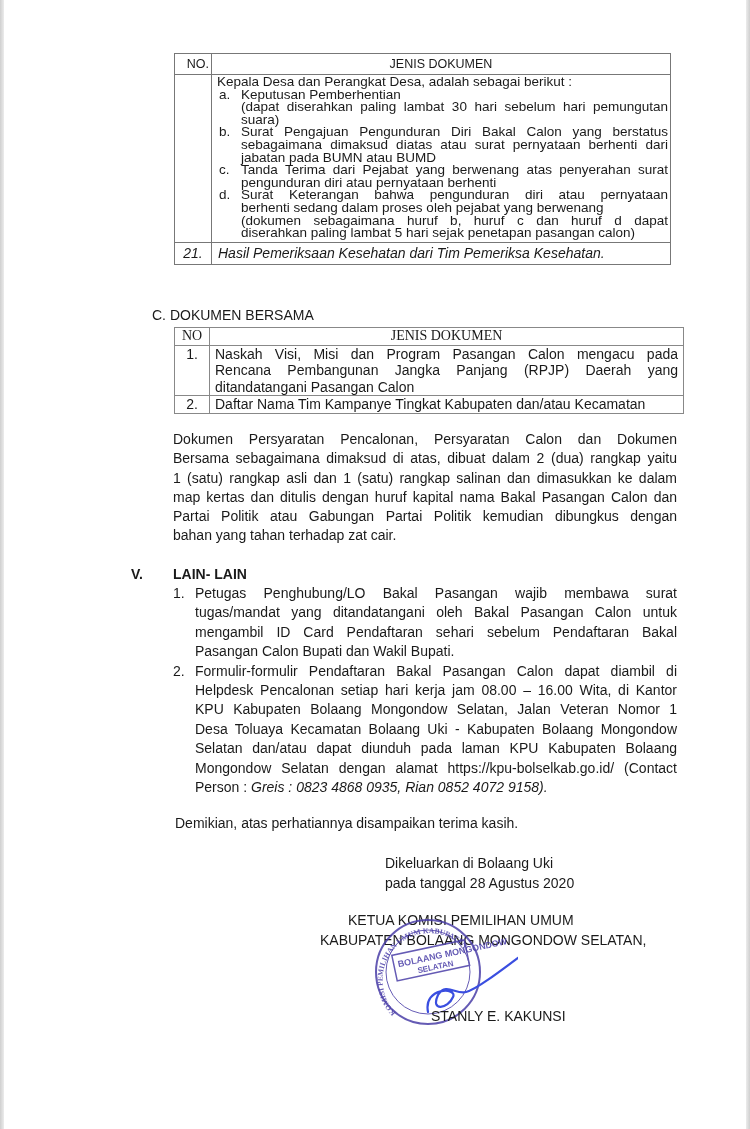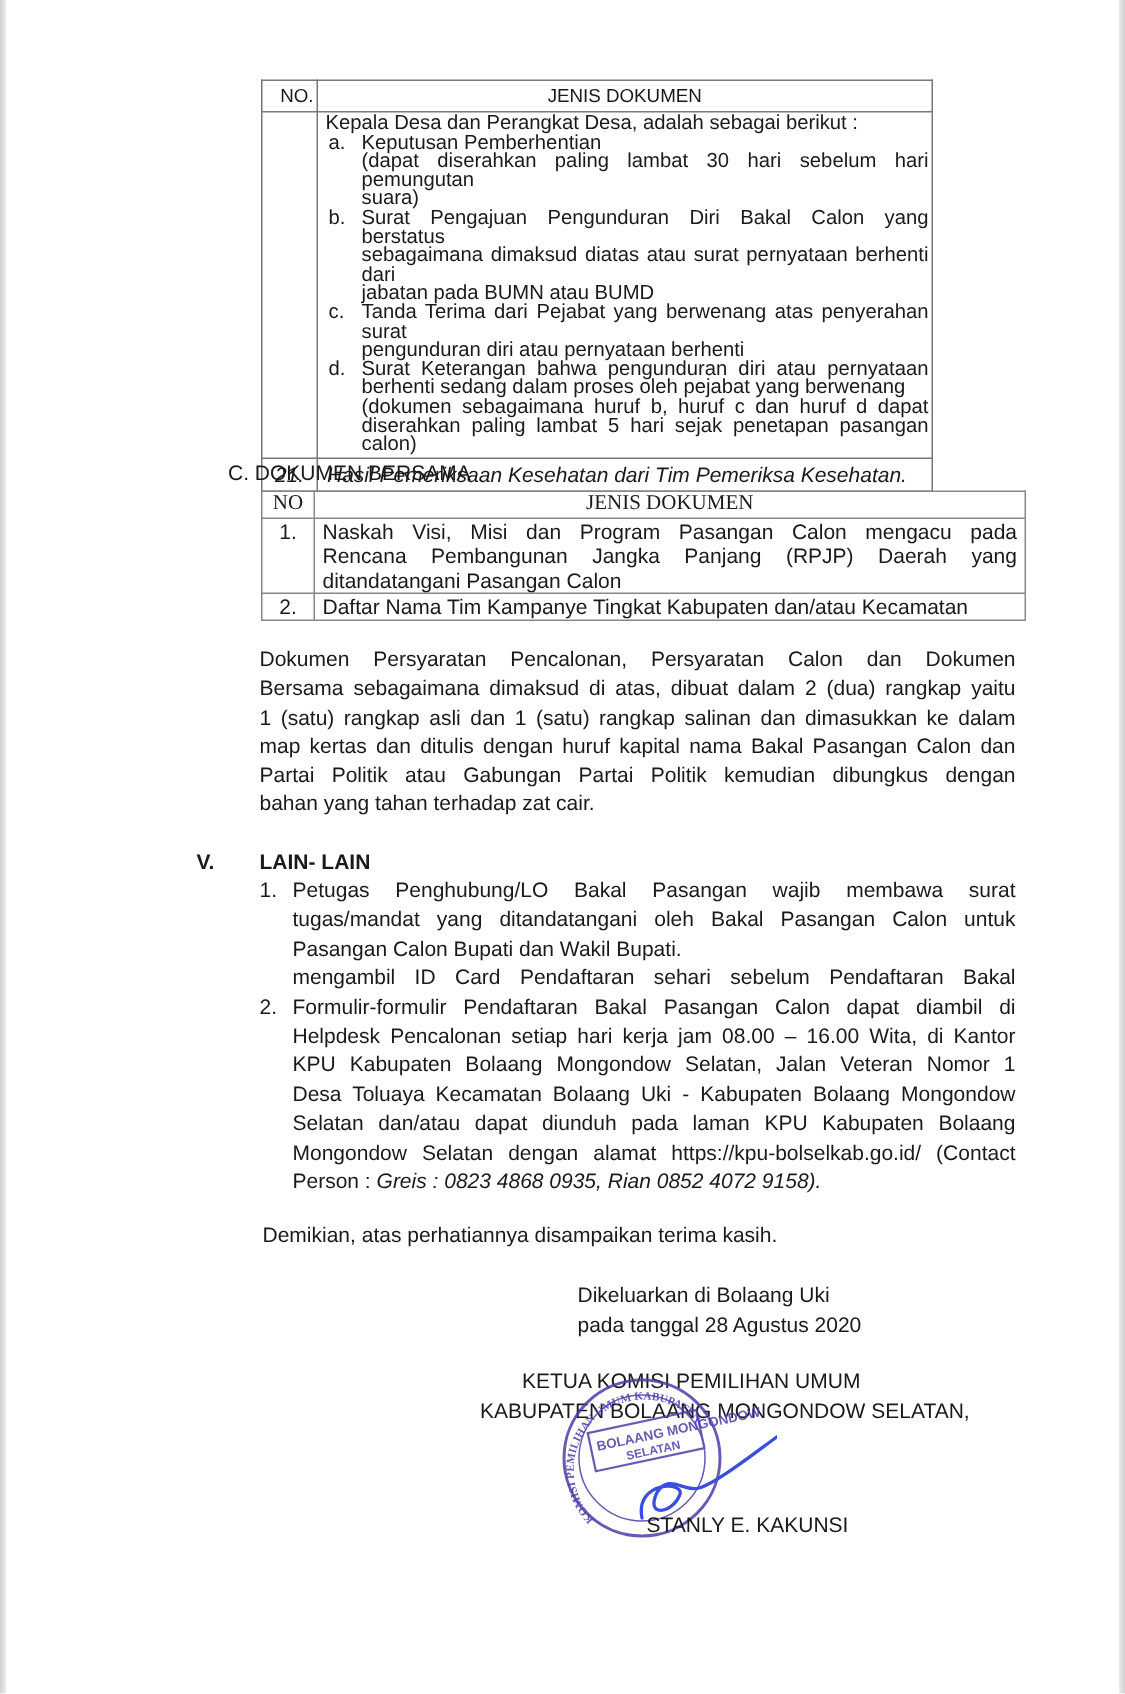--- a/index.html
+++ b/index.html
@@ -6,21 +6,21 @@
   body {
     width: 750px; height: 1129px; position: relative; overflow: hidden;
     background: #ffffff;
     font-family: "Liberation Sans", sans-serif;
     color: #1a1a1a;
   }
   .edge-left { position: absolute; left: 0; top: 0; width: 4px; height: 1129px; background: linear-gradient(to right, #cfcfcf, #ececec); }
   .edge-right { position: absolute; right: 0; top: 0; width: 4px; height: 1129px; background: linear-gradient(to left, #cfcfcf, #ececec); }
 
   
-  .t1 { position: absolute; left: 174px; top: 53px; width: 448px; border-collapse: collapse; font-size: 13.5px; line-height: 12.6px; border-radius: 23px; }
+  .t1 { position: absolute; left: 174px; top: 53px; width: 497px; border-collapse: collapse; font-size: 13.5px; line-height: 12.6px; border-radius: 23px; }
   .t1 td { border: 1.5px solid #777; padding: 0; vertical-align: top; }
   .t1 .no { width: 34px; text-align: right; padding-right: 2px; }
   .t1 .hdr td { height: 20px; vertical-align: middle; font-size: 12.5px; }
   .t1 .hdr .title { text-align: center; }
   .t1 .content { padding: 1px 2px 2px 5px; }
   .t1 .row21 td { height: 21px; vertical-align: middle; font-size: 14px; font-style: italic; }
   .t1 .row21 .no { text-align: center; padding-right: 0; }
   .t1 .row21 .txt { padding-left: 6px; }
 
   .sublist { margin: 0; padding: 0; list-style: none; }
@@ -144,22 +144,22 @@
   <span class="jline last">bahan yang tahan terhadap zat cair.</span>
 </div>
 
 <div class="sec-v-num">V.</div>
 <div class="sec-v-title">LAIN- LAIN</div>
 <ol class="vlist">
   <li>
     <span class="mk">1.</span>
     <span class="jline">Petugas Penghubung/LO Bakal Pasangan wajib membawa surat</span>
     <span class="jline">tugas/mandat yang ditandatangani oleh Bakal Pasangan Calon untuk</span>
+    <span class="jline">mengambil ID Card Pendaftaran sehari sebelum Pendaftaran Bakal</span>
     <span class="jline last">Pasangan Calon Bupati dan Wakil Bupati.</span>
-    <span class="jline">mengambil ID Card Pendaftaran sehari sebelum Pendaftaran Bakal</span>
   </li>
   <li>
     <span class="mk">2.</span>
     <span class="jline">Formulir-formulir Pendaftaran Bakal Pasangan Calon dapat diambil di</span>
     <span class="jline">Helpdesk Pencalonan setiap hari kerja jam 08.00 – 16.00 Wita, di Kantor</span>
     <span class="jline">KPU Kabupaten Bolaang Mongondow Selatan, Jalan Veteran Nomor 1</span>
     <span class="jline">Desa Toluaya Kecamatan Bolaang Uki - Kabupaten Bolaang Mongondow</span>
     <span class="jline">Selatan dan/atau dapat diunduh pada laman KPU Kabupaten Bolaang</span>
     <span class="jline">Mongondow Selatan dengan alamat https://kpu-bolselkab.go.id/ (Contact</span>
     <span class="jline last"><span>Person : </span><span class="it">Greis : 0823 4868 0935, Rian 0852 4072 9158).</span></span>

